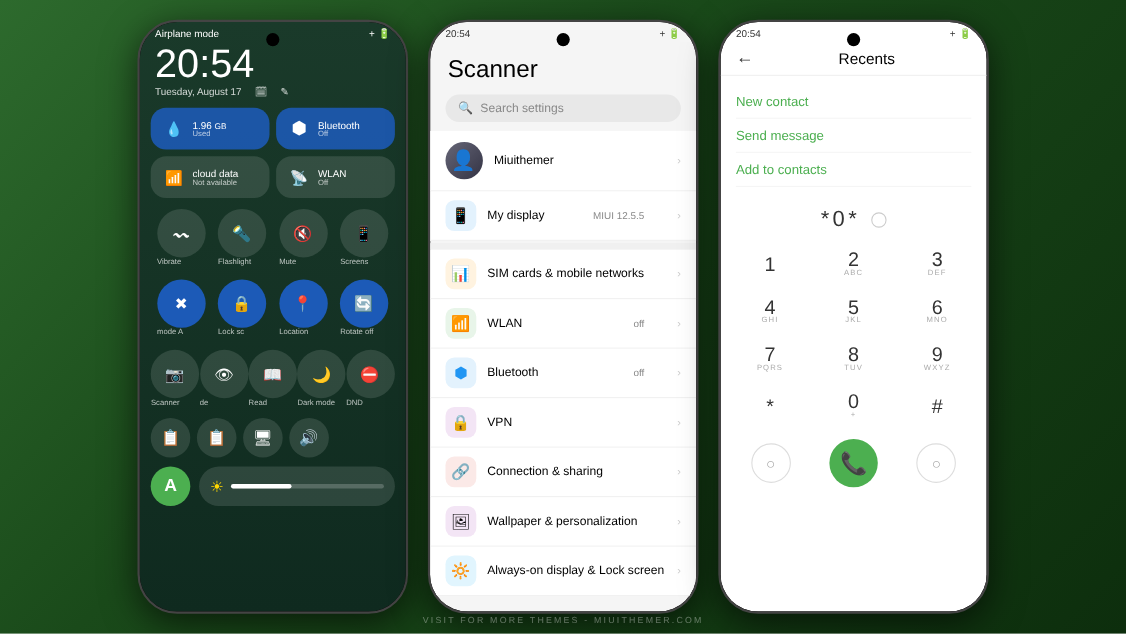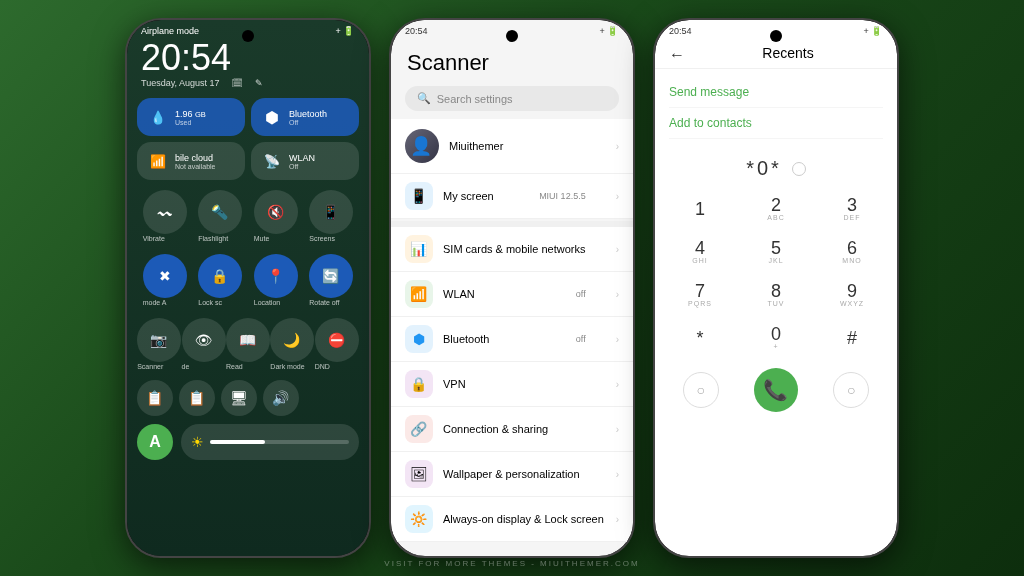--- a/index.html
+++ b/index.html
@@ -368,21 +368,21 @@
         <div class="cc-tile blue">
           <div class="cc-tile-icon" style="color:#fff;font-size:16px;">⬢</div>
           <div>
             <div class="cc-tile-text">Bluetooth</div>
             <div class="cc-tile-sub">Off</div>
           </div>
         </div>
         <div class="cc-tile">
           <div class="cc-tile-icon">📶</div>
           <div>
-            <div class="cc-tile-text">bile cloud</div>
+            <div class="cc-tile-text">cloud data</div>
             <div class="cc-tile-sub">Not available</div>
           </div>
         </div>
         <div class="cc-tile">
           <div class="cc-tile-icon">📡</div>
           <div>
             <div class="cc-tile-text">WLAN</div>
             <div class="cc-tile-sub">Off</div>
           </div>
         </div>
@@ -492,21 +492,21 @@
         <div class="profile-avatar">👤</div>
         <div class="settings-item-text">
           <div class="settings-item-title">Miuithemer</div>
         </div>
         <span class="settings-item-arrow">›</span>
       </div>
 
       <div class="settings-item" style="background:#fff;margin-bottom:2px;">
         <div class="settings-item-icon" style="background:#e3f2fd;">📱</div>
         <div class="settings-item-text">
-          <div class="settings-item-title">My screen</div>
+          <div class="settings-item-title">My display</div>
         </div>
         <span class="settings-item-value">MIUI 12.5.5</span>
         <span class="settings-item-arrow">›</span>
       </div>
 
       <div class="settings-divider"></div>
 
       <div class="settings-item">
         <div class="settings-item-icon" style="background:#fff3e0;">📊</div>
         <div class="settings-item-text">
@@ -571,20 +571,21 @@
         <div class="status-icons">
           <span>+</span>
           <span>🔋</span>
         </div>
       </div>
       <div class="dialer-header">
         <span class="dialer-back">←</span>
         <span class="dialer-title">Recents</span>
       </div>
       <div class="recents-list">
+        <div class="recents-item">New contact</div>
         <div class="recents-item">Send message</div>
         <div class="recents-item">Add to contacts</div>
       </div>
 
       <div class="dial-input">
         <span>*0*</span>
         <div class="dial-input-circle"></div>
       </div>
 
       <div class="dialpad">

